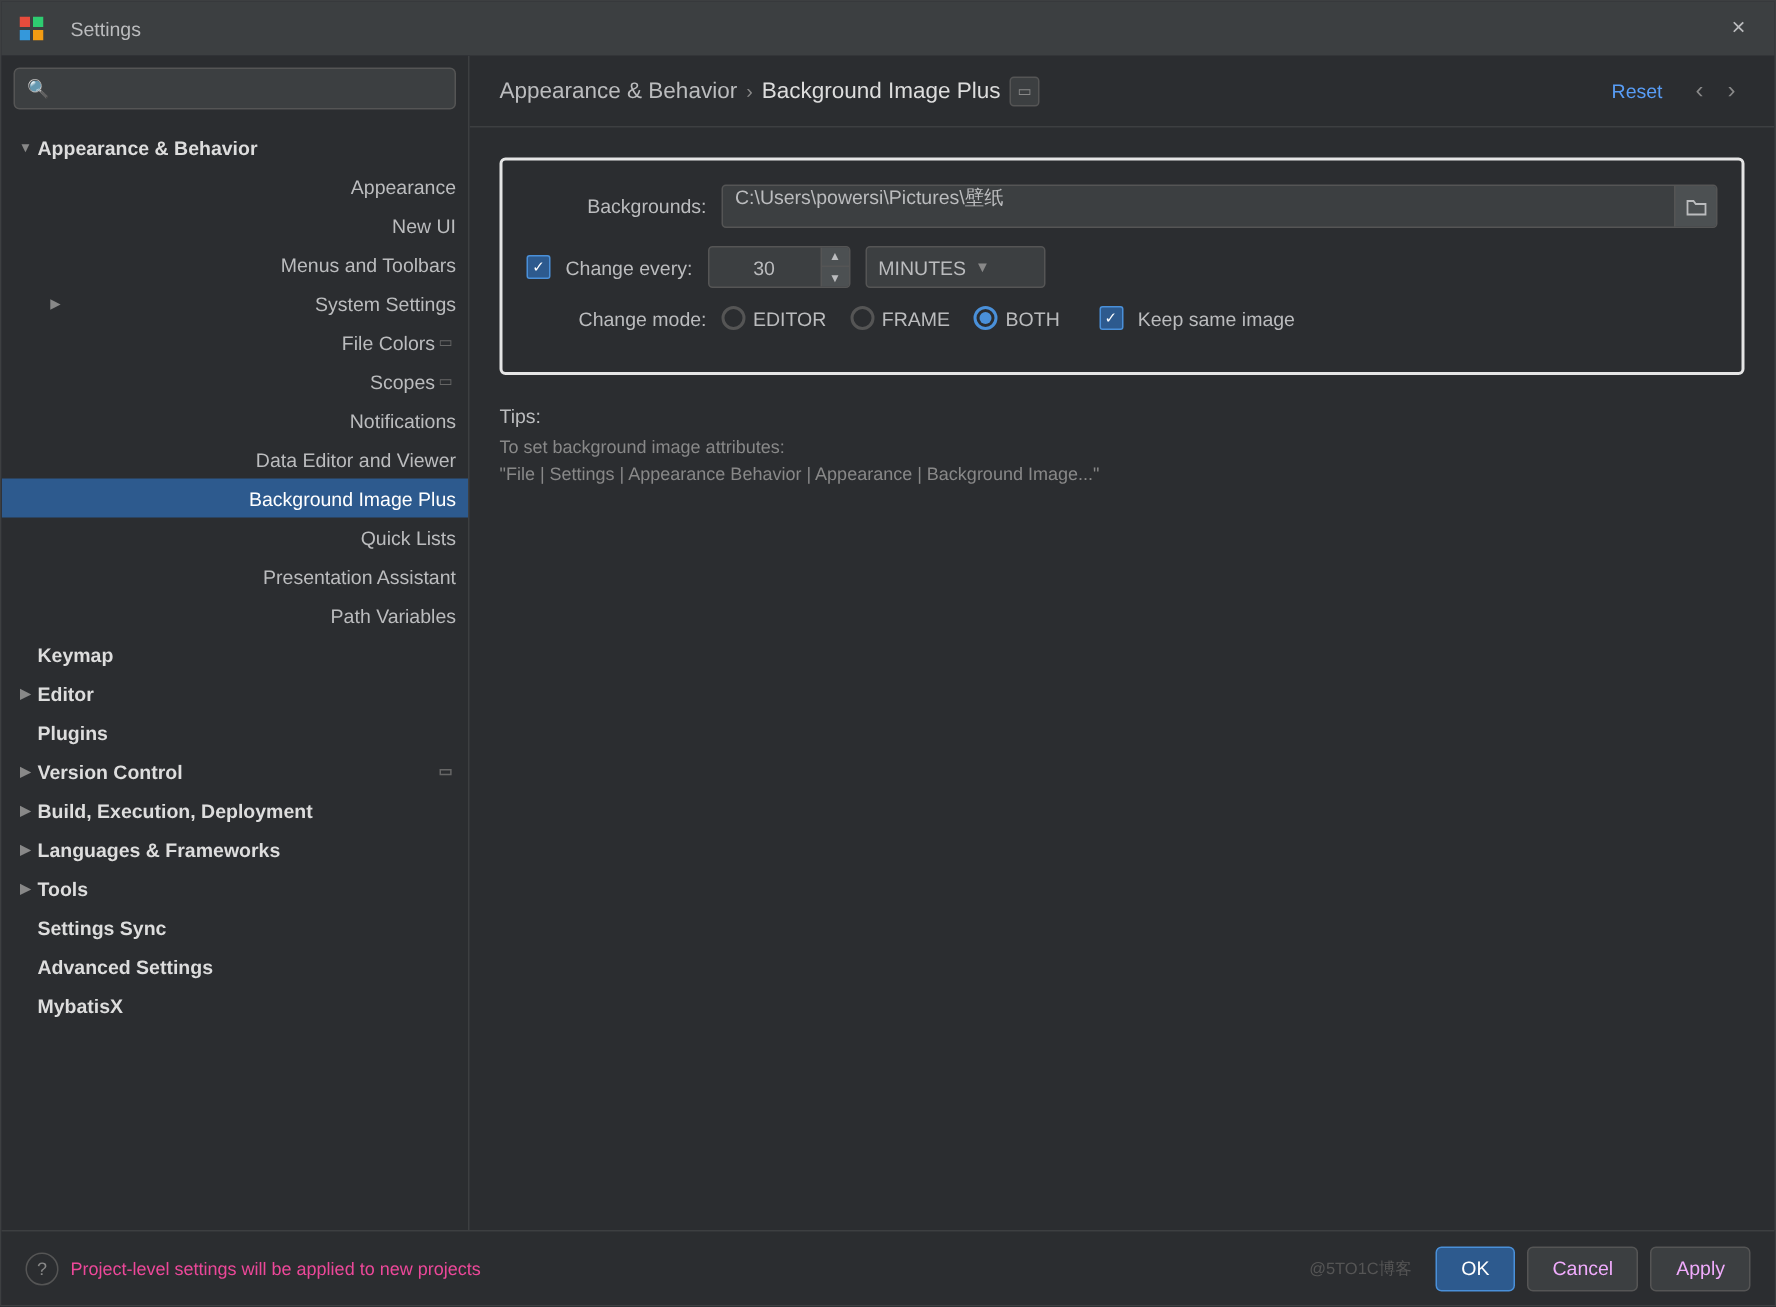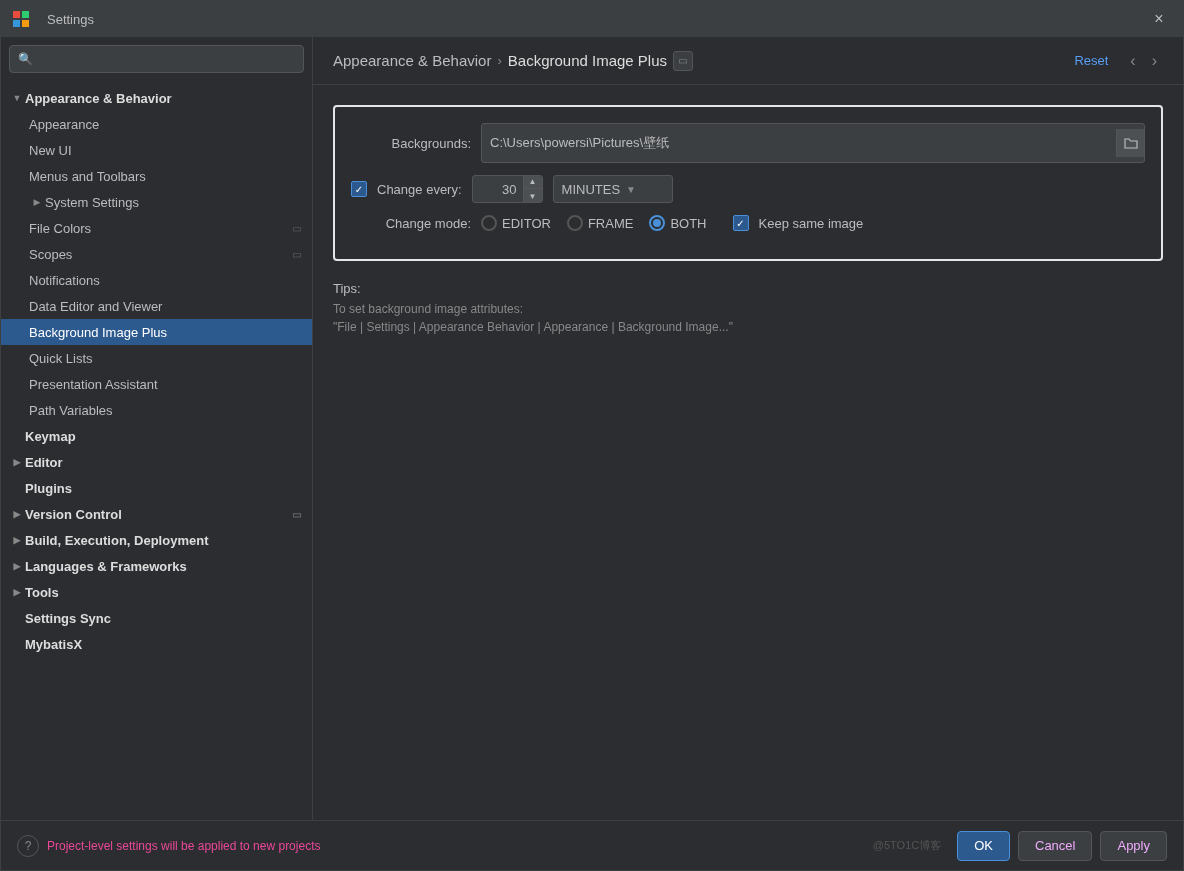--- a/index.html
+++ b/index.html
@@ -122,21 +122,21 @@
     .tree-item .pin-icon {
       width: 14px;
       height: 14px;
       display: flex;
       align-items: center;
       justify-content: center;
       font-size: 10px;
       color: #666;
     }
     .tree-item-l1 { padding-left: 8px; font-weight: bold; color: #ddd; }
-    .tree-item-l2 { padding-left: 28px; }
+    .tree-item-l2 { padding-left: 28px; text-align: right; }
     
     .main-content {
       flex: 1;
       display: flex;
       flex-direction: column;
       overflow: hidden;
     }
     .main-header {
       display: flex;
       align-items: center;
@@ -207,25 +207,25 @@
       gap: 10px;
     }
     .form-label {
       color: #bbbcbe;
       min-width: 120px;
       text-align: right;
     }
     .path-input-container {
       flex: 1;
       display: flex;
-      align-items: center;
+      align-items: flex-start;
       background: #3c3f41;
       border: 1px solid #555;
       border-radius: 3px;
-      height: 40px;
+      height: 29px;
       overflow: hidden;
     }
     .path-input {
       flex: 1;
       background: transparent;
       border: none;
       outline: none;
       color: #bbbcbe;
       font-size: 13px;
       padding: 0 8px;
@@ -259,20 +259,21 @@
       font-size: 10px;
     }
     .number-input-group {
       display: flex;
       align-items: center;
       background: #3c3f41;
       border: 1px solid #555;
       border-radius: 3px;
       height: 28px;
       overflow: hidden;
+      gap: 24px;
     }
     .number-input {
       background: transparent;
       border: none;
       outline: none;
       color: #bbbcbe;
       font-size: 13px;
       padding: 0 6px;
       width: 50px;
       text-align: right;
@@ -497,20 +498,24 @@
         <div class="tree-item tree-item-l1">
           <span class="chevron">▶</span>
           <span class="label">Tools</span>
         </div>
 
         <div class="tree-item tree-item-l1">
           <span class="chevron" style="visibility:hidden">▶</span>
           <span class="label">Settings Sync</span>
         </div>
 
+        <div class="tree-item tree-item-l1">
+          <span class="chevron" style="visibility:hidden">▶</span>
+          <span class="label">Advanced Settings</span>
+        </div>
 
         <div class="tree-item tree-item-l1">
           <span class="chevron" style="visibility:hidden">▶</span>
           <span class="label">MybatisX</span>
         </div>
       </div>
     </div>
 
     <div class="main-content">
       <div class="main-header">

